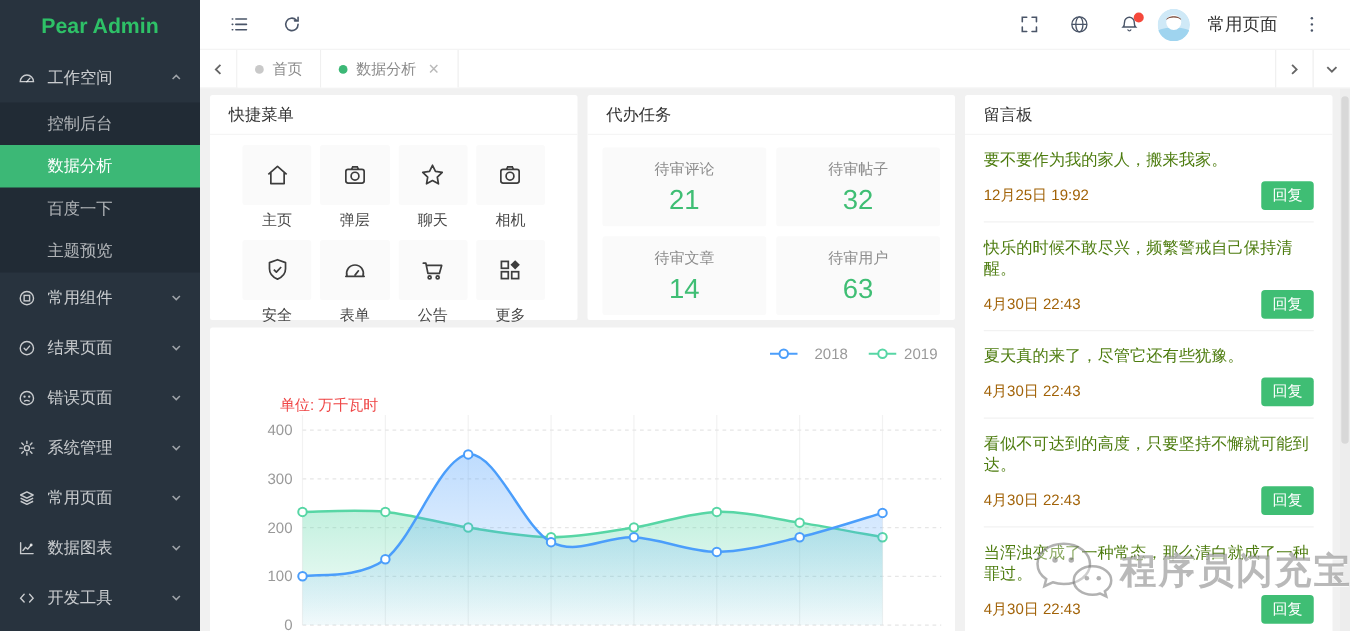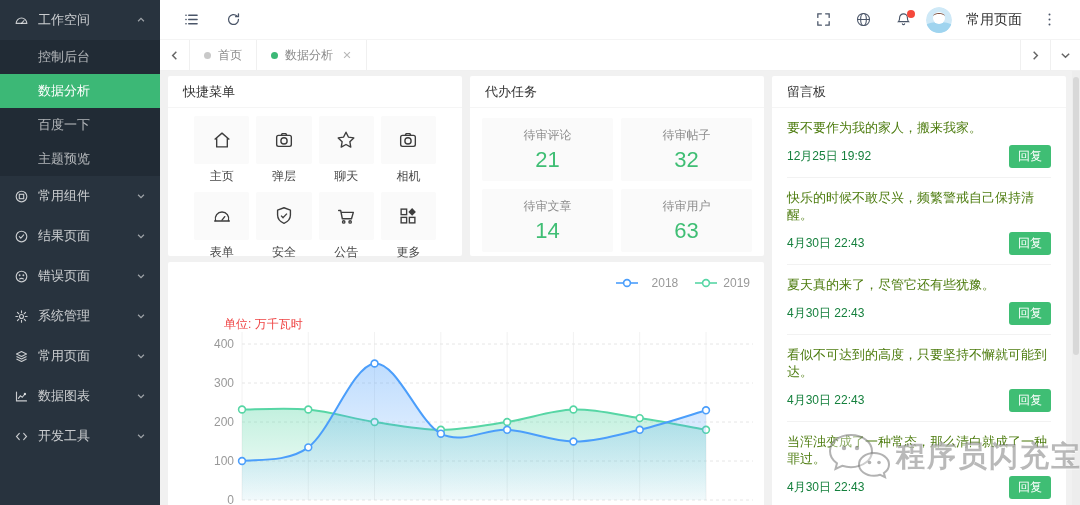--- a/index.html
+++ b/index.html
@@ -65,21 +65,21 @@
   .todo-grid { display:grid; grid-template-columns:repeat(2,1fr); gap:8px; padding:10px 12px; }
   .todo-cell { height:63px; background:#fafafa; border-radius:2px; text-align:center; padding-top:9px; }
   .todo-label { font-size:12px; color:#8c8c8c; }
   .todo-value { font-size:22px; color:#3fbe74; margin-top:3px; }
 
   
   .board-list { padding:0 15px; }
   .board-item { padding:11px 0 9px; border-bottom:1px solid #f2f2f2; }
   .board-text { font-size:13px; color:#4d7c0f; line-height:17px; }
   .board-meta { display:flex; align-items:center; justify-content:space-between; margin-top:9px; }
-  .board-date { font-size:12px; color:#15803d; }
+  .board-date { font-size:12px; color:#a16207; }
   .reply-btn { background:#3fbe74; color:#fff; font-size:12px; padding:3px 9px; border:none;
     border-radius:3px; cursor:pointer; }
 
   
   .chart-legend { position:absolute; right:14px; top:14px; display:flex; gap:16px; align-items:center; }
   .legend-item { display:flex; align-items:center; gap:5px; font-size:12px; color:#999; cursor:pointer; }
   .chart-unit { position:absolute; left:56px; top:54px; font-size:12px; color:#ef4444; }
   #chart-svg { position:absolute; left:0; top:0; }
 
   
@@ -89,20 +89,21 @@
   
   .watermark { position:absolute; left:826px; top:430px; display:flex; align-items:center; gap:4px;
     z-index:40; pointer-events:none; }
   .watermark-text { font-size:29px; font-weight:bold; letter-spacing:2px; color:rgba(108,108,108,.48);
     text-shadow:0 1px 0 rgba(255,255,255,.75); white-space:nowrap; }
 </style>
 </head>
 <body>
 
 <aside class="sidebar">
+  <div class="logo">Pear Admin</div>
 
   <div class="mi">
     <svg class="mi-icon" viewBox="0 0 24 24" fill="none" stroke="currentColor" stroke-width="1.8" stroke-linecap="round">
         <path d="M3.5 16.5a8.5 8.5 0 1 1 17 0z"></path>
         <path d="M12 16.5l4-4.5"></path>
       </svg>
     <span class="mi-label">工作空间</span>
     <svg class="chev" viewBox="0 0 12 12" fill="none" stroke="currentColor" stroke-width="1.5">
         <path d="M2.5 7.5L6 4l3.5 3.5"></path>
       </svg>
@@ -309,36 +310,36 @@
               <svg viewBox="0 0 24 24" fill="none" stroke="currentColor" stroke-width="1.5">
                 <rect x="4" y="7" width="16" height="12" rx="2"></rect>
                 <circle cx="12" cy="13" r="3.4"></circle>
                 <path d="M9 7l1-2h4l1 2"></path>
               </svg>
             </div>
           <div class="quick-label">相机</div>
         </div>
         <div class="quick-item">
           <div class="quick-box">
+              <svg viewBox="0 0 24 24" fill="none" stroke="currentColor" stroke-width="1.5" stroke-linejoin="round">
+                <path d="M12 3l7 2.6V11c0 4.5-3 7.4-7 9-4-1.6-7-4.5-7-9V5.6z"></path>
+                <path d="M8.8 11.6l2.2 2.2 4.2-4.4"></path>
+              </svg>
+            </div>
+          <div class="quick-label">安全</div>
+        </div>
+        <div class="quick-item">
+          <div class="quick-box">
               <svg viewBox="0 0 24 24" fill="none" stroke="currentColor" stroke-width="1.5" stroke-linecap="round">
                 <path d="M5 17a7.3 7.3 0 1 1 14 0"></path>
                 <path d="M12 16.5l3-3.8"></path>
                 <path d="M4 17.5h16"></path>
               </svg>
             </div>
           <div class="quick-label">表单</div>
-        </div>
-        <div class="quick-item">
-          <div class="quick-box">
-              <svg viewBox="0 0 24 24" fill="none" stroke="currentColor" stroke-width="1.5" stroke-linejoin="round">
-                <path d="M12 3l7 2.6V11c0 4.5-3 7.4-7 9-4-1.6-7-4.5-7-9V5.6z"></path>
-                <path d="M8.8 11.6l2.2 2.2 4.2-4.4"></path>
-              </svg>
-            </div>
-          <div class="quick-label">安全</div>
         </div>
         <div class="quick-item">
           <div class="quick-box">
               <svg viewBox="0 0 24 24" fill="none" stroke="currentColor" stroke-width="1.5" stroke-linecap="round" stroke-linejoin="round">
                 <path d="M4 6h2.2L8 15h10l2-7H7"></path>
                 <circle cx="9.5" cy="18.5" r="1.3"></circle>
                 <circle cx="16.5" cy="18.5" r="1.3"></circle>
               </svg>
             </div>
           <div class="quick-label">公告</div>

